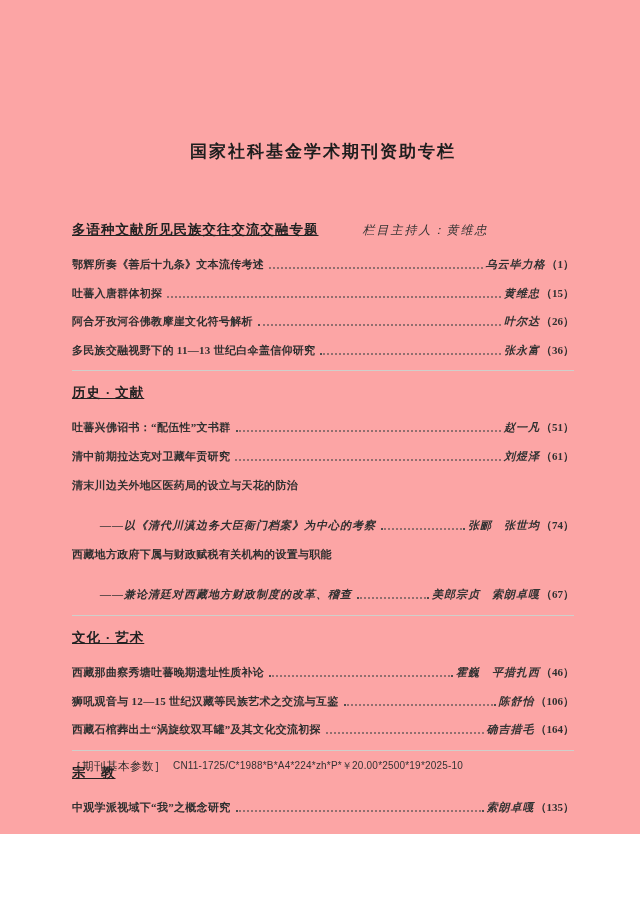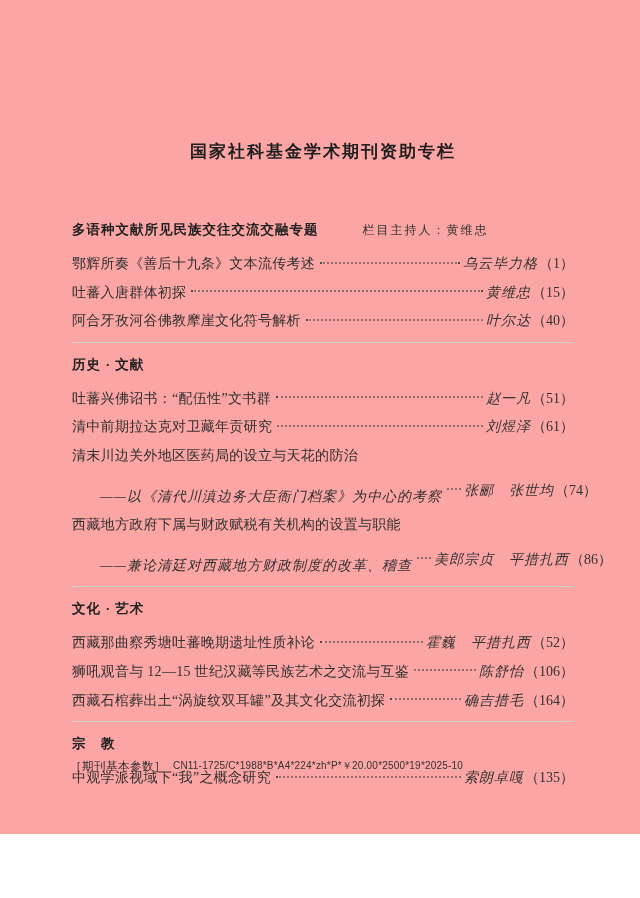--- a/index.html
+++ b/index.html
@@ -38,36 +38,39 @@
     align-items: baseline;
     gap: 44px;
     margin-bottom: 17px;
   }
   .heading {
     font-weight: bold;
     font-size: 13.5px;
     letter-spacing: 1px;
     color: #222;
     white-space: nowrap;
+    text-decoration: underline;
   }
   .host {
     font-size: 12px;
+    font-style: italic;
     letter-spacing: 2px;
     color: #333;
     white-space: nowrap;
   }
 
   .entry { }
   .line {
     display: flex;
-    align-items: center;
-    font-size: 14px;
+    align-items: flex-end;
+    font-size: 11px;
     line-height: 16px;
     margin-bottom: 12.6px;
     color: #303030;
+    font-weight: bold;
   }
   .line .txt { white-space: nowrap; letter-spacing: 0.3px; }
   .line.sub .txt {
     margin-left: 28px;
     font-style: italic;
     letter-spacing: 1px;
     margin-top: 12px;
   }
   .leader {
     flex: 1;
@@ -136,25 +139,34 @@
       <span class="pagenum">（15）</span>
     </div>
 
   </div>
 
   <div class="entry">
     <div class="line main">
       <span class="txt title">阿合牙孜河谷佛教摩崖文化符号解析</span>
       <span class="leader"></span>
       <span class="authors">叶尔达</span>
-      <span class="pagenum">（40）</span>
-    </div>
-
-  </div>
-
+      <span class="pagenum">（26）</span>
+    </div>
+
+  </div>
+
+  <div class="entry">
+    <div class="line main">
+      <span class="txt title">多民族交融视野下的 11—13 世纪白伞盖信仰研究</span>
+      <span class="leader"></span>
+      <span class="authors">张永富</span>
+      <span class="pagenum">（36）</span>
+    </div>
+
+  </div>
 </div>
   </section>
 
   <section class="toc-section">
     <div class="rule"></div>
     <div class="heading-row">
       <span class="heading">历史 · 文献</span>
 
     </div>
     <div class="entries">
@@ -192,40 +204,40 @@
   </div>
 
   <div class="entry">
     <div class="line main">
       <span class="txt title">西藏地方政府下属与财政赋税有关机构的设置与职能</span>
 
     </div>
     <div class="line sub">
       <span class="txt subtitle">——兼论清廷对西藏地方财政制度的改革、稽查</span>
       <span class="leader"></span>
-      <span class="authors">美郎宗贞　平措扎西</span>
-      <span class="pagenum">（86）</span>
+      <span class="authors">美郎宗贞　索朗卓嘎</span>
+      <span class="pagenum">（67）</span>
     </div>
   </div>
 </div>
   </section>
 
   <section class="toc-section">
     <div class="rule"></div>
     <div class="heading-row">
       <span class="heading">文化 · 艺术</span>
 
     </div>
     <div class="entries">
   <div class="entry">
     <div class="line main">
       <span class="txt title">西藏那曲察秀塘吐蕃晚期遗址性质补论</span>
       <span class="leader"></span>
       <span class="authors">霍巍　平措扎西</span>
-      <span class="pagenum">（52）</span>
+      <span class="pagenum">（46）</span>
     </div>
 
   </div>
 
   <div class="entry">
     <div class="line main">
       <span class="txt title">狮吼观音与 12—15 世纪汉藏等民族艺术之交流与互鉴</span>
       <span class="leader"></span>
       <span class="authors">陈舒怡</span>
       <span class="pagenum">（106）</span>

